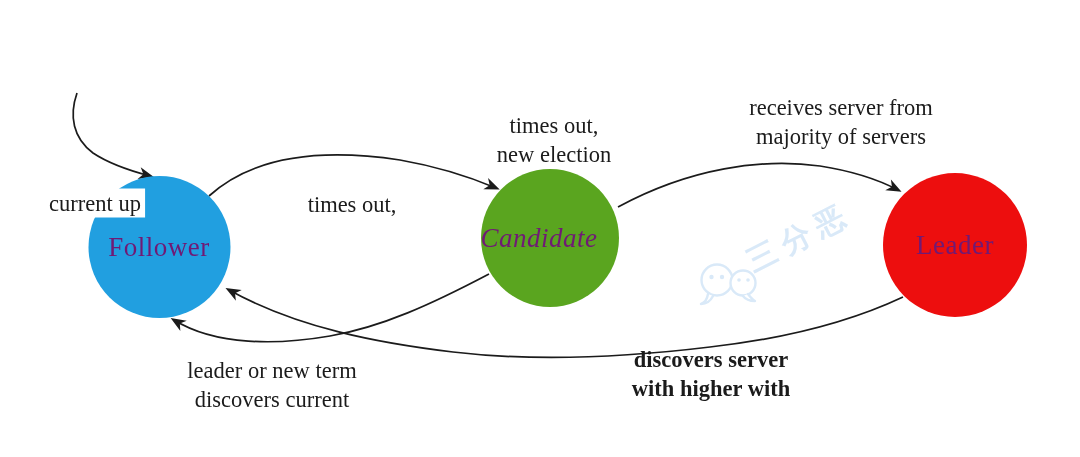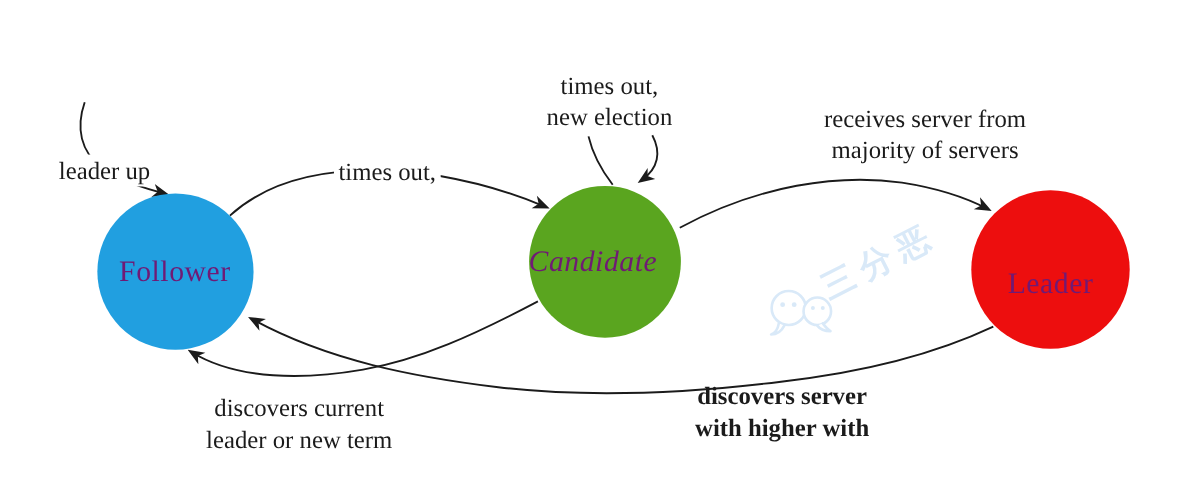--- a/index.html
+++ b/index.html
@@ -9,21 +9,21 @@
   }
   .canvas svg.wires{position:absolute;left:0;top:0;z-index:2;}
   .state-label{
     position:absolute;z-index:3;transform:translate(-50%,-50%);
     color:#701a75;font-size:27px;white-space:nowrap;letter-spacing:0.5px;
   }
   .lbl{
     position:absolute;z-index:4;transform:translate(-50%,-50%);
     font-size:22.5px;line-height:29px;text-align:center;white-space:nowrap;
   }
-  .occlude{background:#ffffff;padding:0 4px;}
+  .occlude{background:#ffffff;padding:0 4px;margin-top:48px;}
   .watermark{position:absolute;z-index:1;}
   .wm-text{
     position:absolute;left:749px;top:243px;z-index:1;
     transform:rotate(-27deg);transform-origin:left center;
     font-size:30px;letter-spacing:8px;color:#d9e9f8;
     font-family:"DejaVu Sans",sans-serif;font-weight:bold;white-space:nowrap;
   }
 </style>
 </head>
 <body>
@@ -61,43 +61,43 @@
       <path d="M 903,297 C 852,321 790,338 710,347 C 628,357 537,362 453,352 C 378,343 298,328 229,290" marker-end="url(#arrow)"></path>
     </g>
 
     <circle cx="159.5" cy="247" r="71" fill="#219fe0"></circle>
     <circle cx="550" cy="238" r="69" fill="#5aa51f"></circle>
     <circle cx="955" cy="245" r="72" fill="#ed0e0e"></circle>
   </svg>
 
   <div class="state-label" style="left:159px;top:247px;">Follower</div>
   <div class="state-label" style="left:539px;top:238px;font-style:italic;">Candidate</div>
-  <div class="state-label" style="left:955px;top:258px;">Leader</div>
+  <div class="state-label" style="left:955px;top:245px;">Leader</div>
 
   <div class="lbl occlude" style="left:95px;top:155px;">
-    <div>leader up</div>
+    <div>current up</div>
   </div>
 
   <div class="lbl occlude" style="left:352px;top:156px;">
     <div>times out,</div>
   </div>
 
   <div class="lbl occlude" style="left:554px;top:92px;">
     <div>times out,</div>
     <div>new election</div>
   </div>
 
   <div class="lbl" style="left:841px;top:122px;">
     <div>receives server from</div>
     <div>majority of servers</div>
   </div>
 
   <div class="lbl" style="left:272px;top:385px;">
+    <div>leader or new term</div>
     <div>discovers current</div>
-    <div>leader or new term</div>
   </div>
 
   <div class="lbl" style="left:711px;top:374px;font-weight:bold;">
     <div>discovers server</div>
     <div>with higher with</div>
   </div>
 
 </div>
 
 </body></html>

